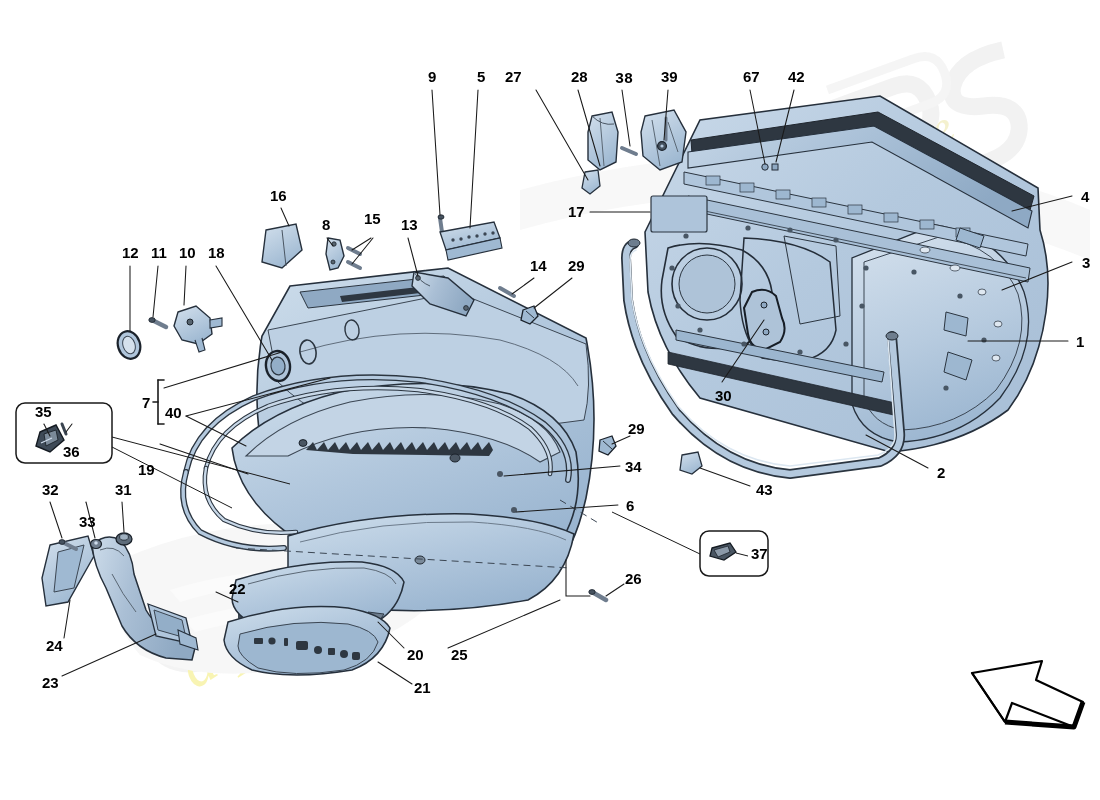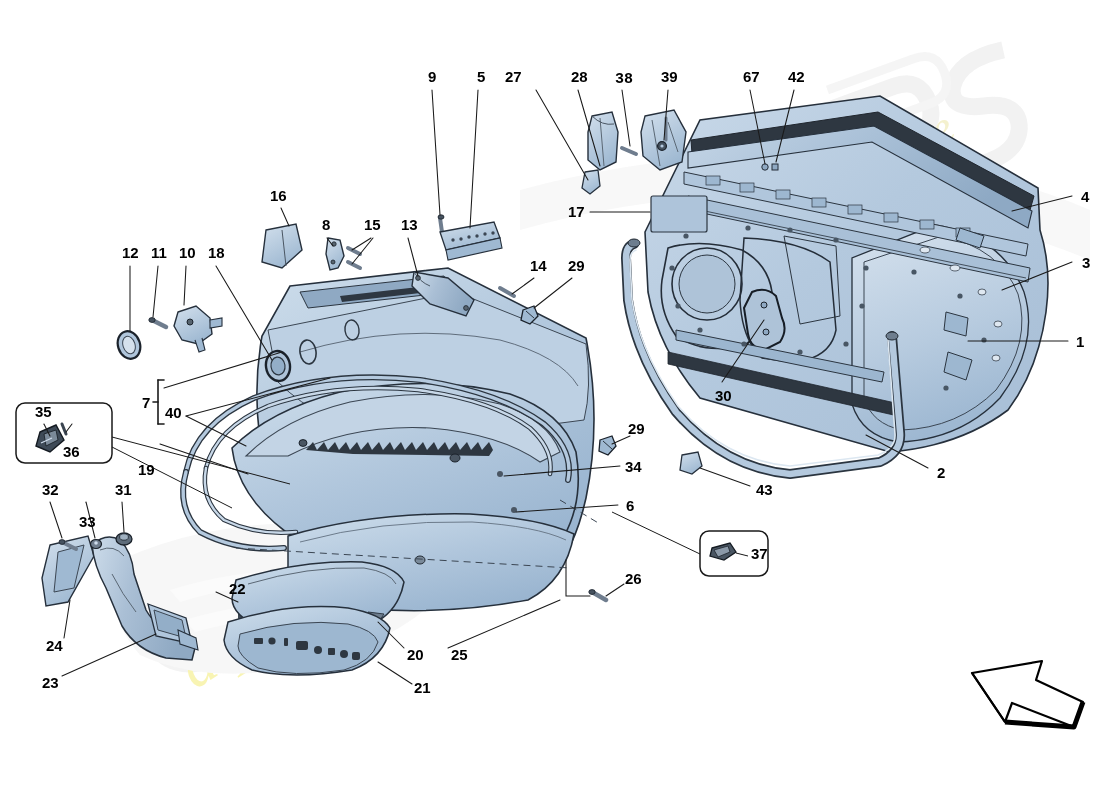--- a/index.html
+++ b/index.html
@@ -463,21 +463,21 @@
   <span class="lbl" style="left:477px;  top:69px;">5</span>
   <span class="lbl" style="left:626px;  top:498px;">6</span>
   <span class="lbl" style="left:142px;  top:395px;">7</span>
   <span class="lbl" style="left:322px;  top:217px;">8</span>
   <span class="lbl" style="left:428px;  top:69px;">9</span>
   <span class="lbl" style="left:179px;  top:245px;">10</span>
   <span class="lbl" style="left:151px;  top:245px;">11</span>
   <span class="lbl" style="left:122px;  top:245px;">12</span>
   <span class="lbl" style="left:401px;  top:217px;">13</span>
   <span class="lbl" style="left:530px;  top:258px;">14</span>
-  <span class="lbl" style="left:364px;  top:217px;">15</span>
+  <span class="lbl" style="left:364px;  top:211px;">15</span>
   <span class="lbl" style="left:270px;  top:188px;">16</span>
   <span class="lbl" style="left:568px;  top:204px;">17</span>
   <span class="lbl" style="left:208px;  top:245px;">18</span>
   <span class="lbl" style="left:138px;  top:433px;margin-top:29px;">19</span>
   <span class="lbl" style="left:407px;  top:647px;">20</span>
   <span class="lbl" style="left:414px;  top:680px;">21</span>
   <span class="lbl" style="left:202px;  top:581px;margin-left:27px;">22</span>
   <span class="lbl" style="left:42px;   top:675px;">23</span>
   <span class="lbl" style="left:46px;   top:638px;">24</span>
   <span class="lbl" style="left:451px;  top:647px;">25</span>

